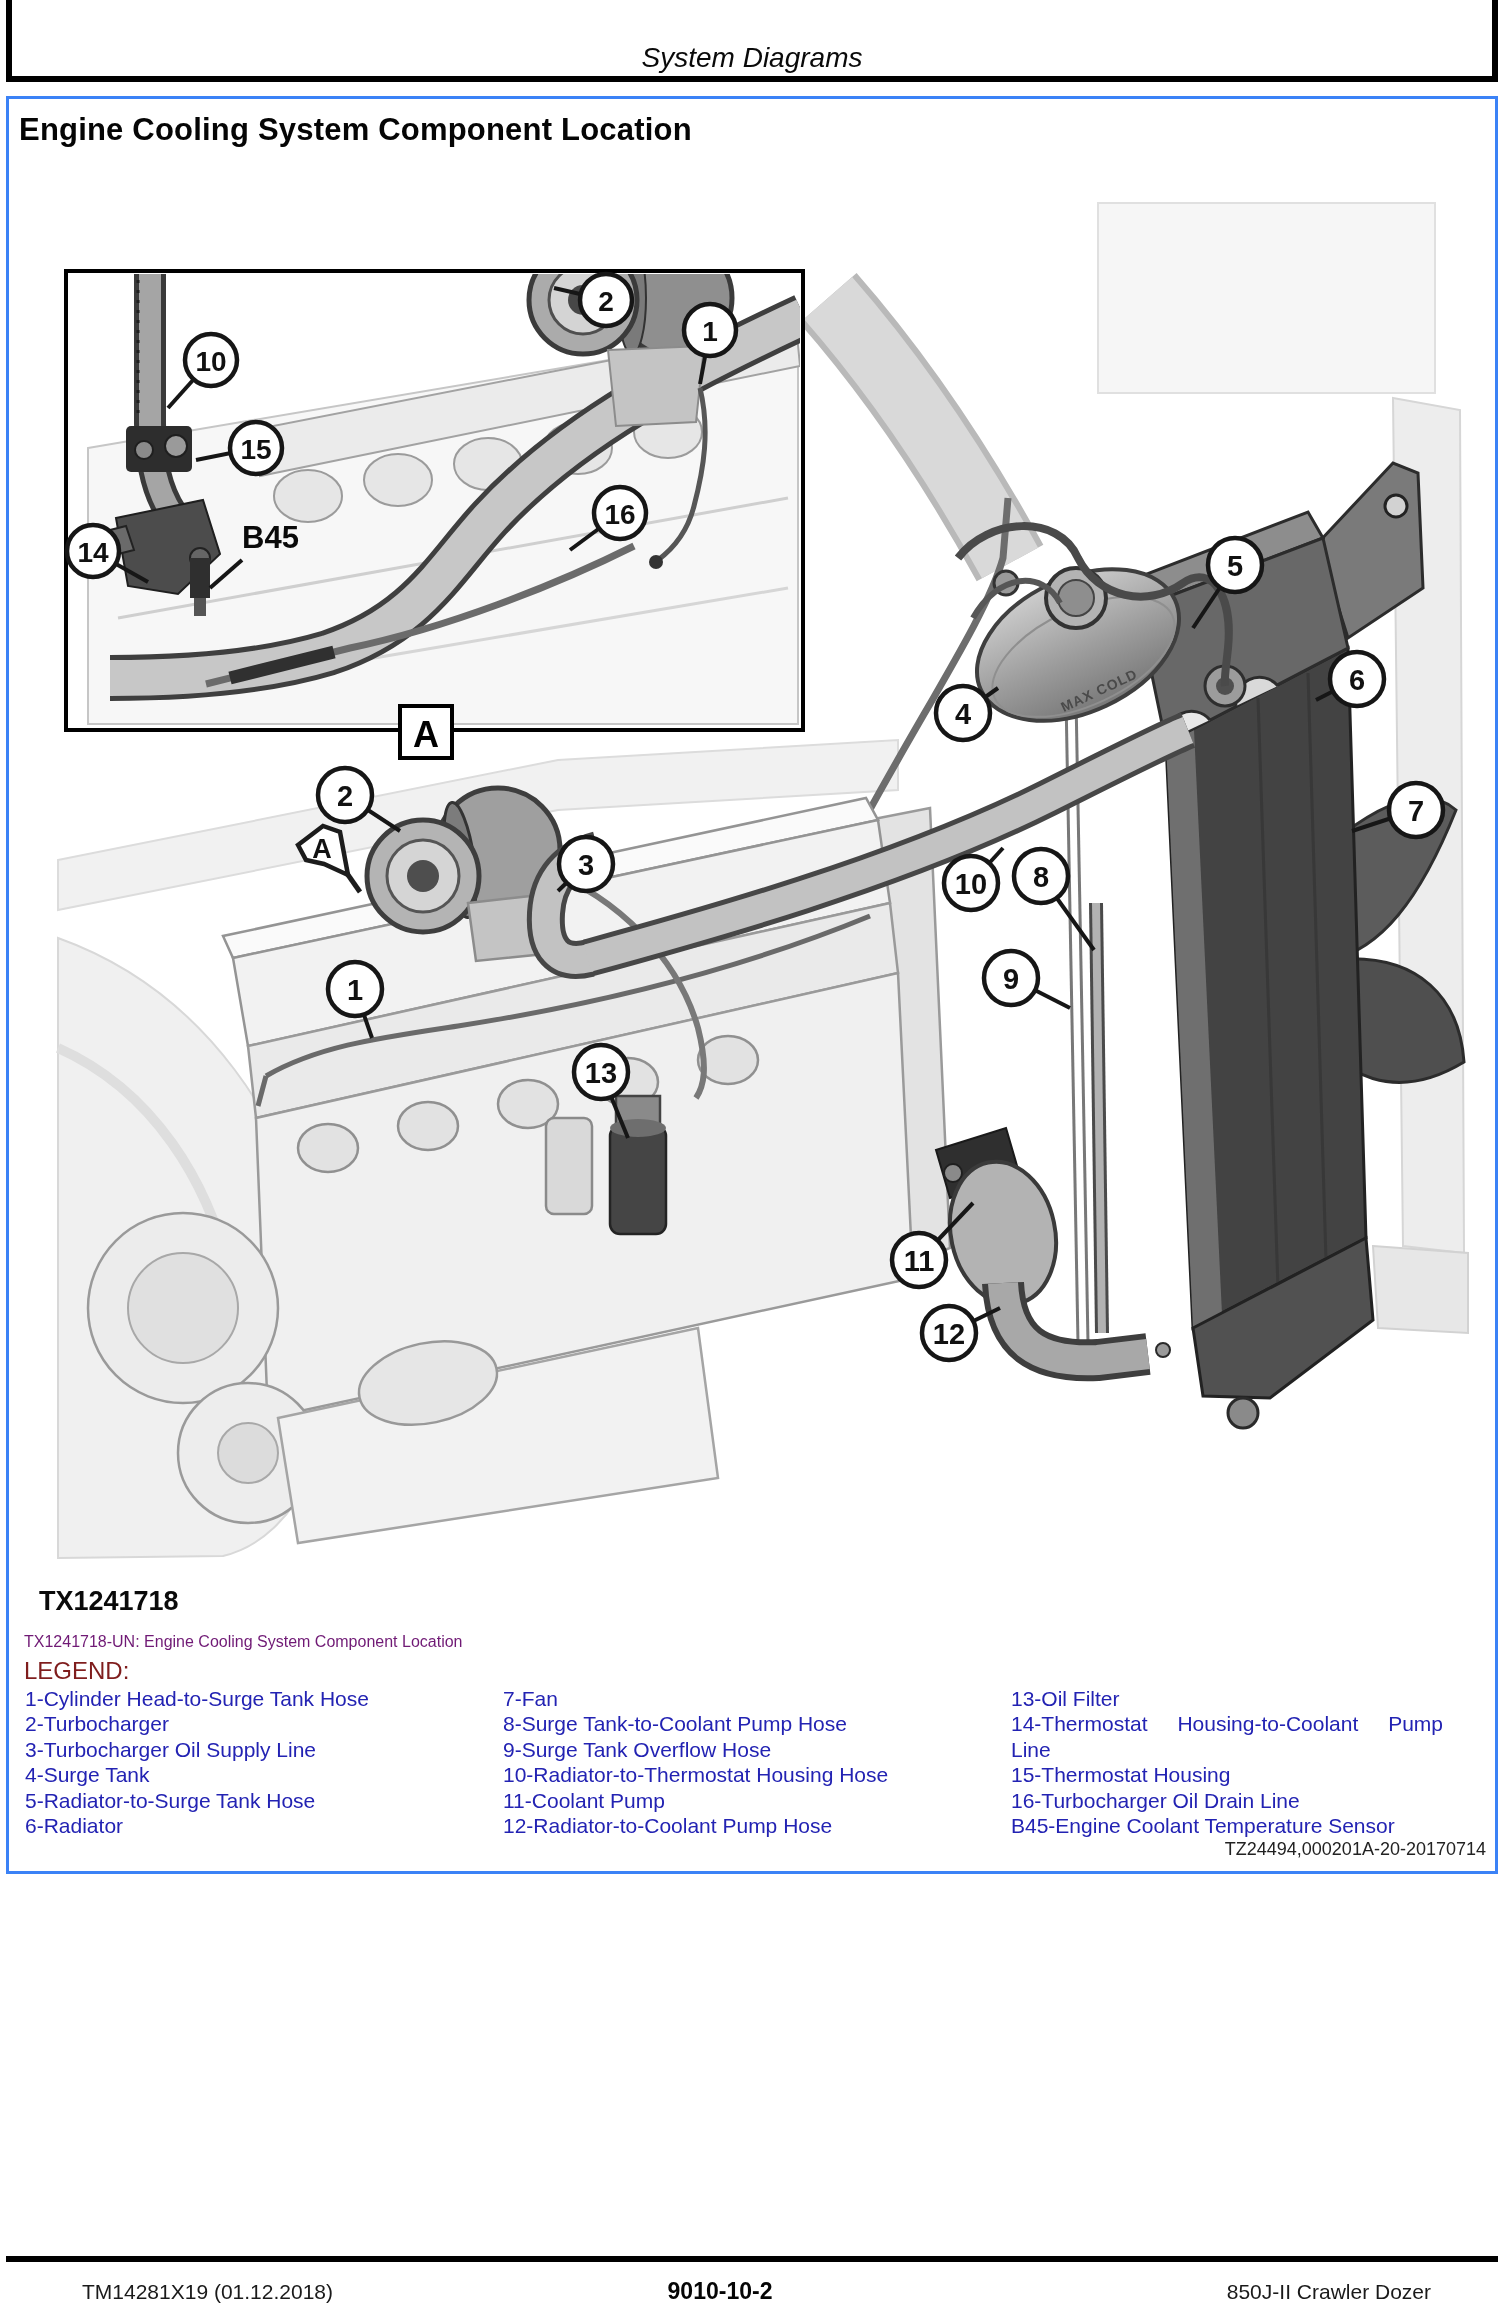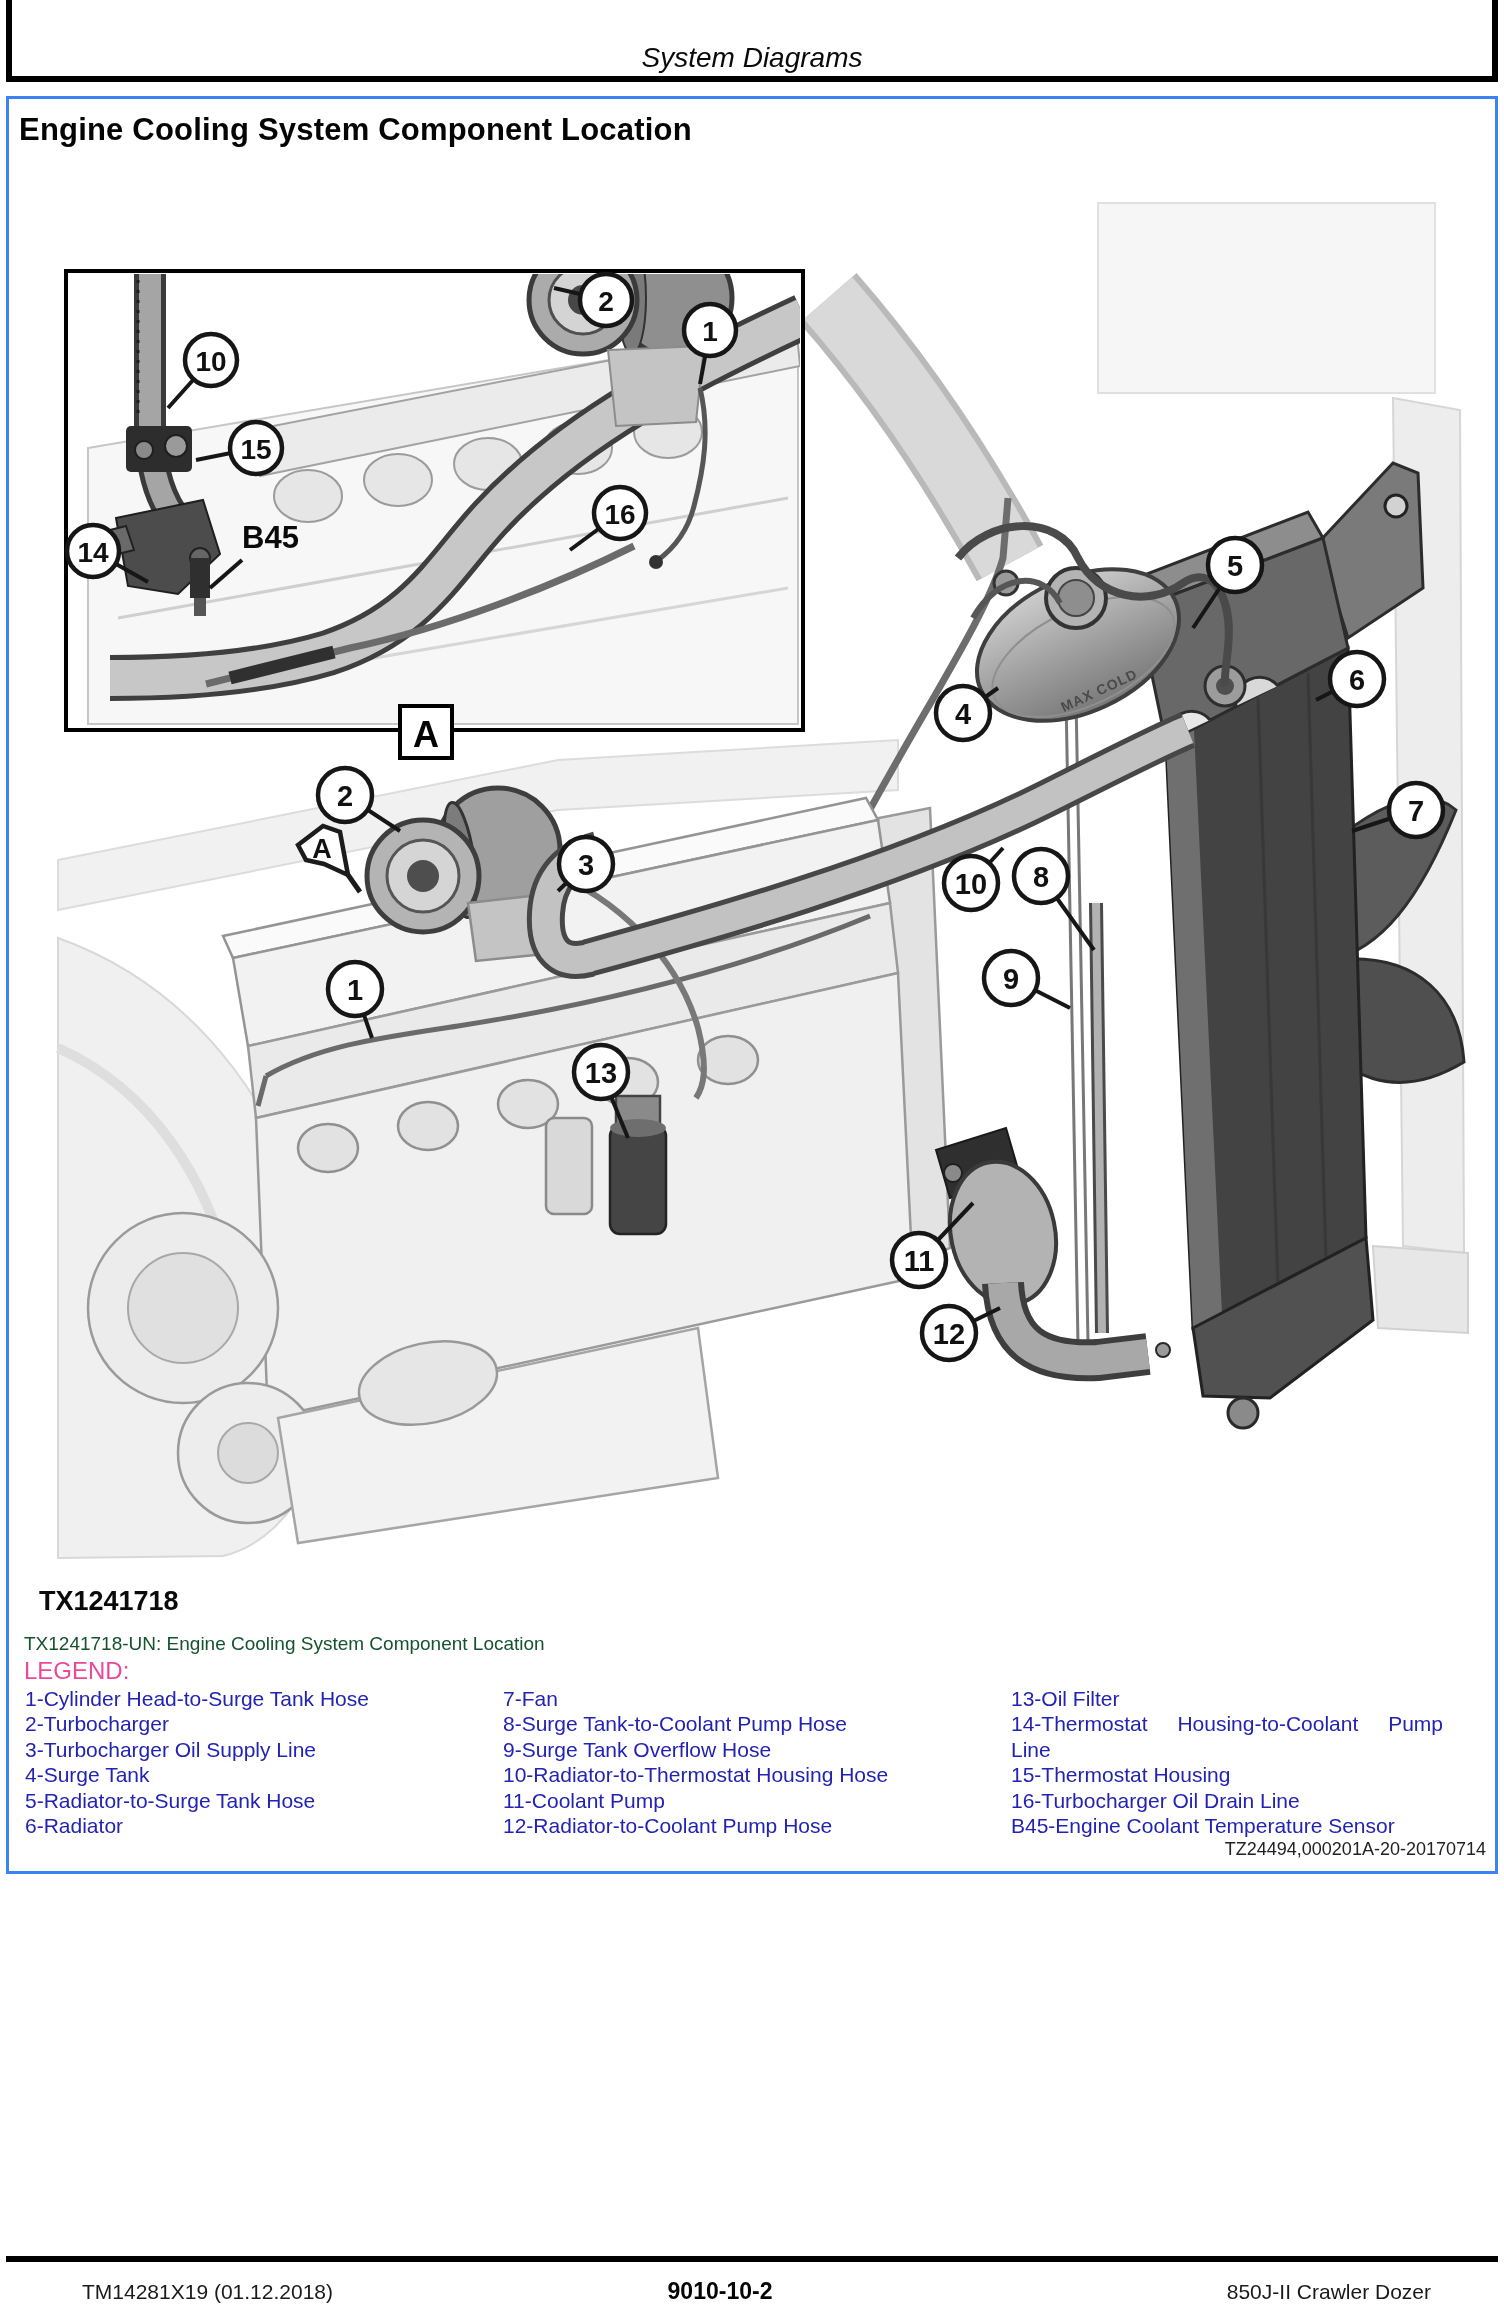--- a/index.html
+++ b/index.html
@@ -5,21 +5,21 @@
   html,body{margin:0;padding:0;background:#ffffff;}
   body{width:1504px;height:2320px;position:relative;font-family:"Liberation Sans",sans-serif;color:#111;overflow:hidden;}
   
   .header-box{position:absolute;left:6px;top:-8px;width:1492px;height:90px;border:6px solid #000;box-sizing:border-box;background:#fff;}
   .header-title{position:absolute;left:0;right:0;bottom:2px;text-align:center;font-style:italic;font-size:28px;color:#0a0a0a;}
   
   .content-box{position:absolute;left:6px;top:96px;width:1492px;height:1778px;border:3px solid #3b82f6;box-sizing:border-box;background:#fff;}
   .section-title{position:absolute;left:10px;top:13px;font-size:31px;font-weight:bold;color:#050505;letter-spacing:.2px;}
   .figure-svg{position:absolute;left:0;top:48px;width:1482px;height:1450px;}
   .tx-label{position:absolute;left:30px;top:1487px;font-size:27px;font-weight:bold;color:#0a0a0a;}
-  .fig-caption{position:absolute;left:15px;top:1534px;font-size:19px;color:#14532d;}
+  .fig-caption{position:absolute;left:15px;top:1534px;font-size:16px;color:#701a75;}
   .legend-heading{position:absolute;left:15px;top:1558px;font-size:24px;}
   .legend-cols{position:absolute;left:0;top:1587px;width:1482px;height:160px;}
   .legend-col{position:absolute;top:0;}
   .legend-line{font-size:21px;font-weight:normal;line-height:25.4px;white-space:nowrap;}
   .legend-line.justify{word-spacing:24px;}
   .ref-number{position:absolute;right:9px;top:1740px;font-size:18px;color:#222;}
   
   .footer-rule{position:absolute;left:6px;top:2256px;width:1492px;height:6px;background:#000;}
   .footer-left{position:absolute;left:82px;top:2280px;font-size:21px;color:#1a1a1a;}
   .footer-center{position:absolute;left:640px;top:2278px;width:160px;text-align:center;font-size:23px;font-weight:bold;color:#050505;}
@@ -263,21 +263,21 @@
         <line x1="622" y1="515" x2="572" y2="552" stroke="#161616" stroke-width="4"></line>
         <circle cx="622" cy="515" r="26" fill="#fff" stroke="#161616" stroke-width="4.5"></circle>
         <text x="622" y="516" font-size="28" font-weight="bold" fill="#111" text-anchor="middle" dominant-baseline="central">16</text>
         <line x1="244" y1="562" x2="212" y2="590" stroke="#161616" stroke-width="4"></line>
         <text x="244" y="550" font-size="31" font-weight="bold" fill="#0a0a0a">B45</text>
       </g>
   </svg>
 
   <div class="tx-label">TX1241718</div>
   <div class="fig-caption">TX1241718-UN: Engine Cooling System Component Location</div>
-  <div class="legend-heading" style="color: #ec4899;">LEGEND:</div>
+  <div class="legend-heading" style="color: #7f1d1d;">LEGEND:</div>
   <div class="legend-cols" id="legend-cols">
       <div class="legend-col" style="left: 16px; color: rgb(35, 35, 179);">
         <div class="legend-line">1-Cylinder Head-to-Surge Tank Hose</div>
         <div class="legend-line">2-Turbocharger</div>
         <div class="legend-line">3-Turbocharger Oil Supply Line</div>
         <div class="legend-line">4-Surge Tank</div>
         <div class="legend-line">5-Radiator-to-Surge Tank Hose</div>
         <div class="legend-line">6-Radiator</div>
       </div>
       <div class="legend-col" style="left: 494px; color: rgb(35, 35, 179);">

